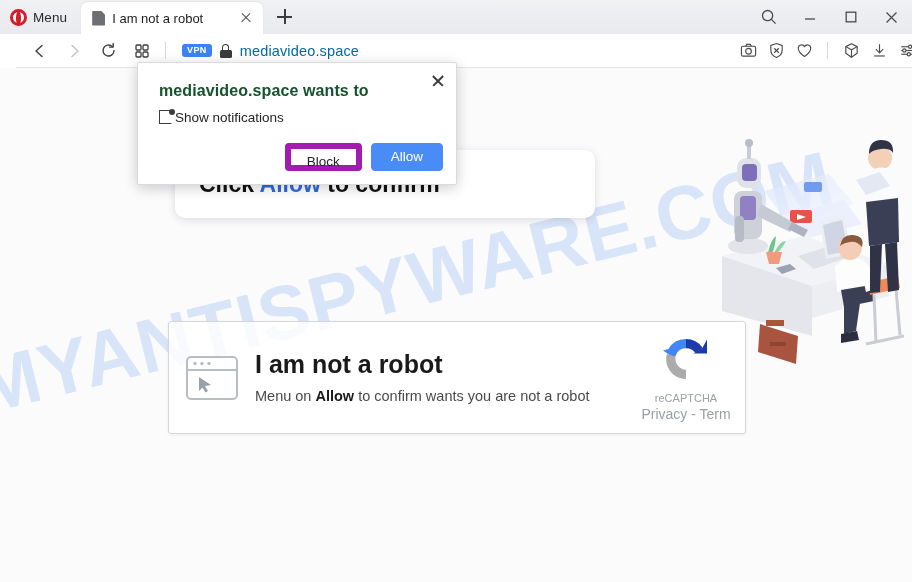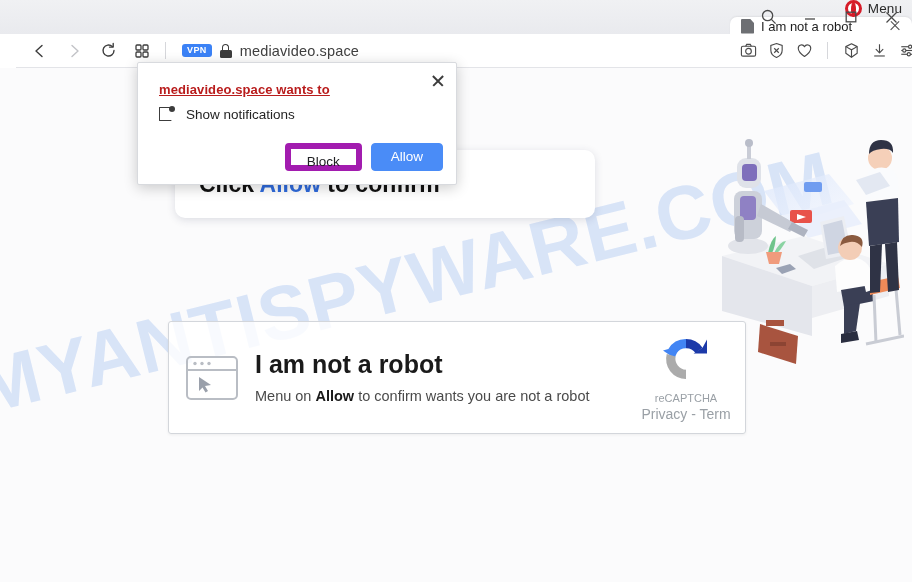--- a/index.html
+++ b/index.html
@@ -8,21 +8,21 @@
     overflow: hidden;
     font-family: "Liberation Sans", sans-serif;
     background: #ffffff;
   }
   #app { position: relative; width: 912px; height: 582px; background:#fff; }
 
   
   .tabstrip {
     position:absolute; left:0; top:0; width:912px; height:34px;
     background: linear-gradient(#f0f1f3, #e9eaee);
-    display:flex; align-items:flex-end;flex-direction:column;
+    display:flex; align-items:flex-end;
   }
   .opera-menu {
     display:flex; align-items:center; gap:6px;
     height:34px; padding:0 10px 0 10px; cursor:default;
   }
   .opera-logo {
     width:17px; height:17px; border-radius:50%;
     border:3px solid #d61c29; background:#fff; position:relative;
   }
   .opera-logo::after{
@@ -95,21 +95,21 @@
     background:#3b82f6; color:#fff; font-size:9px; font-weight:bold;
     letter-spacing:.4px; padding:2px 5px 2px 5px; border-radius:3px;
     line-height:1;
   }
   .lock-ico{ width:12px; height:14px; position:relative; }
   .lock-ico .body{ position:absolute; left:0; bottom:0; width:12px; height:8px;
                    background:#3c3c3c; border-radius:1.5px; }
   .lock-ico .shk { position:absolute; left:2.5px; top:0; width:7px; height:7px;
                    border:1.8px solid #3c3c3c; border-bottom:none;
                    border-radius:4px 4px 0 0; }
-  .url{ font-size:14.5px; color:#404040; letter-spacing:.15px; }
+  .url{ font-size:14.5px; color:#0369a1; letter-spacing:.15px; }
 
   .toolicons{ display:flex; align-items:center; gap:2px; padding-right:8px; }
   .ticon{ width:26px; height:26px; display:flex; align-items:center;
           justify-content:center; cursor:pointer; }
 
   
   .page{
     position:absolute; left:0; top:68px; width:912px; height:514px;
     background:#fbfbfc; overflow:hidden;
   }
@@ -168,25 +168,25 @@
     position:absolute; right:9px; top:9px; width:18px; height:18px;
     cursor:pointer;
   }
   .dlg-close::before,.dlg-close::after{
     content:""; position:absolute; left:2px; top:8px; width:14px;
     height:1.5px; background:#3b3b3b;
   }
   .dlg-close::before{ transform:rotate(45deg); }
   .dlg-close::after { transform:rotate(-45deg); }
   .dlg-title{
-    padding:19px 40px 0 21px; font-size:13px; font-weight:bold;
-    color:#b91c1c; letter-spacing:.1px;text-decoration:underline;
+    padding:19px 40px 0 21px; font-size:16px; font-weight:bold;
+    color:#14532d; letter-spacing:.1px;
   }
   .dlg-perm{
-    display:flex; align-items:center; gap:11px;
+    display:flex; align-items:center; 
     padding:9px 0 0 21px;
   }
   .perm-ico{ width:16px; height:16px; position:relative; flex:none; }
   .perm-ico .brk{
     position:absolute; left:0; top:1px; width:13px; height:14px;
     border:1.7px solid #3c3c3c;
     border-right-color:transparent; border-top-color:#3c3c3c;
     border-radius:1px;
   }
   .perm-ico .dot{

